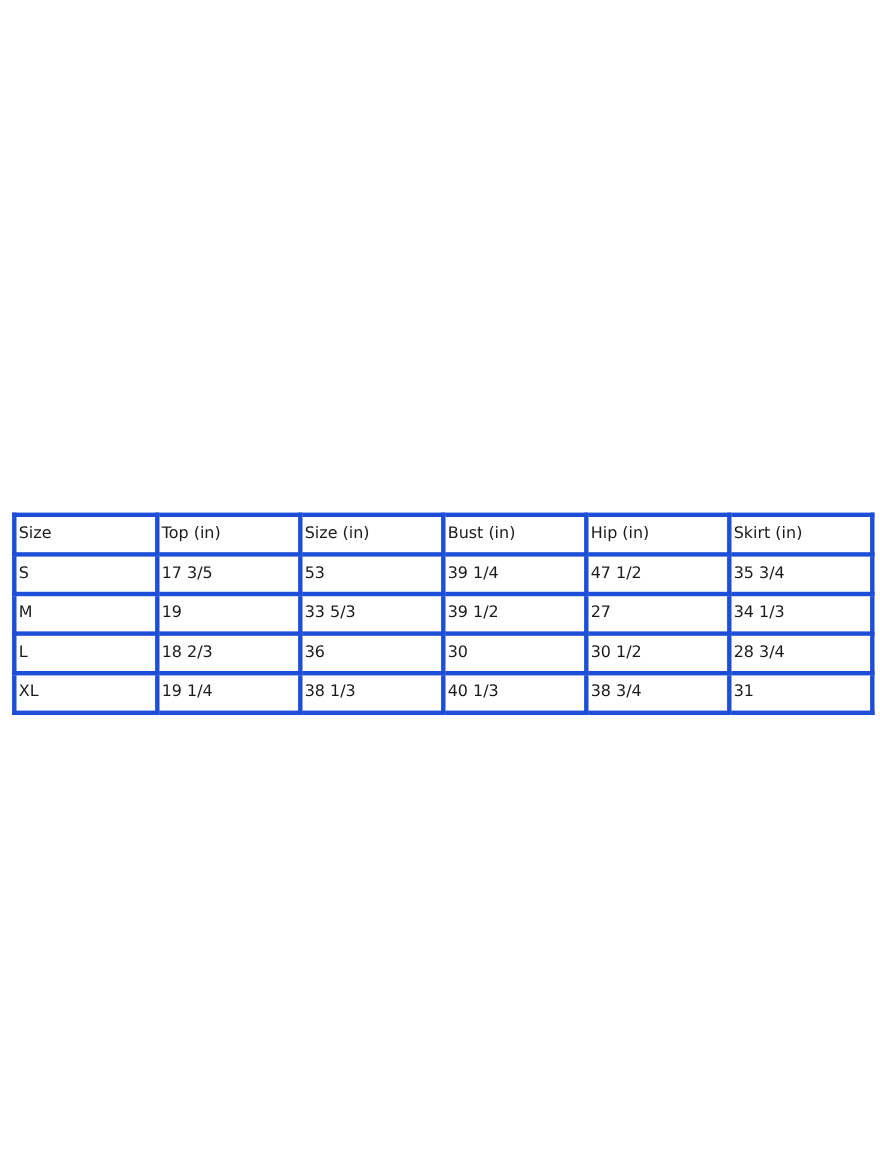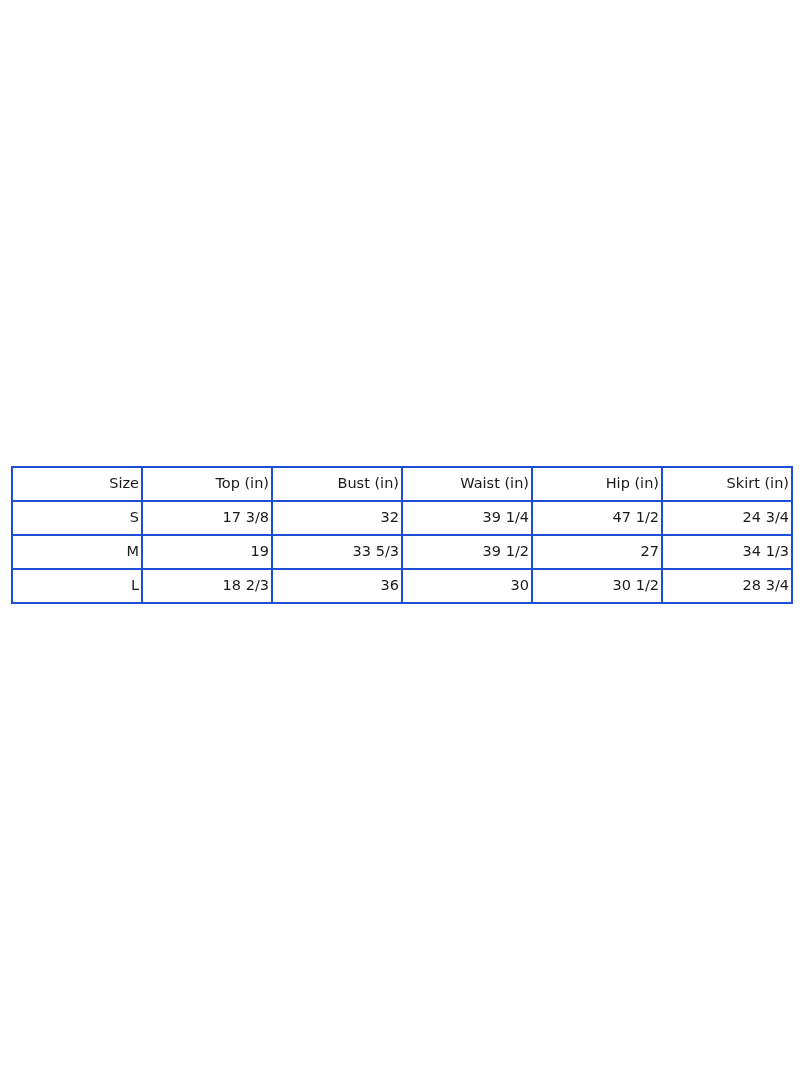--- a/index.html
+++ b/index.html
@@ -29,22 +29,22 @@
     width: 780px;
   }
   table.size-chart {
     border-collapse: collapse;
     width: 780px;
     table-layout: fixed;
     background: #ffffff;
   }
   table.size-chart th,
   table.size-chart td {
-    border: 2px solid #1d4ed8;
-    text-align: right;
+    border: 4px solid #1d4ed8;
+    text-align: left;
     vertical-align: middle;
     font-weight: normal;
     font-size: 14.5px;
     line-height: 1.1;
     height: 26px;
     padding: 3px 2px;
     color: #1a1a1a;
     white-space: nowrap;
   }
   table.size-chart col.c0 { width: 130px; }
@@ -65,47 +65,55 @@
           <col class="c1">
           <col class="c2">
           <col class="c3">
           <col class="c4">
           <col class="c5">
       </colgroup>
       <thead>
         <tr>
           <th>Size</th>
           <th>Top (in)</th>
+          <th>Size (in)</th>
           <th>Bust (in)</th>
-          <th>Waist (in)</th>
           <th>Hip (in)</th>
           <th>Skirt (in)</th>
         </tr>
       </thead>
       <tbody>
         <tr>
           <td>S</td>
-          <td>17 3/8</td>
-          <td>32</td>
+          <td>17 3/5</td>
+          <td>53</td>
           <td>39 1/4</td>
           <td>47 1/2</td>
-          <td>24 3/4</td>
+          <td>35 3/4</td>
         </tr>
         <tr>
           <td>M</td>
           <td>19</td>
           <td>33 5/3</td>
           <td>39 1/2</td>
           <td>27</td>
           <td>34 1/3</td>
         </tr>
         <tr>
           <td>L</td>
           <td>18 2/3</td>
           <td>36</td>
           <td>30</td>
           <td>30 1/2</td>
           <td>28 3/4</td>
         </tr>
+        <tr>
+          <td>XL</td>
+          <td>19 1/4</td>
+          <td>38 1/3</td>
+          <td>40 1/3</td>
+          <td>38 3/4</td>
+          <td>31</td>
+        </tr>
       </tbody>
     </table>
   </div>
 </div>
 
 </body></html>

